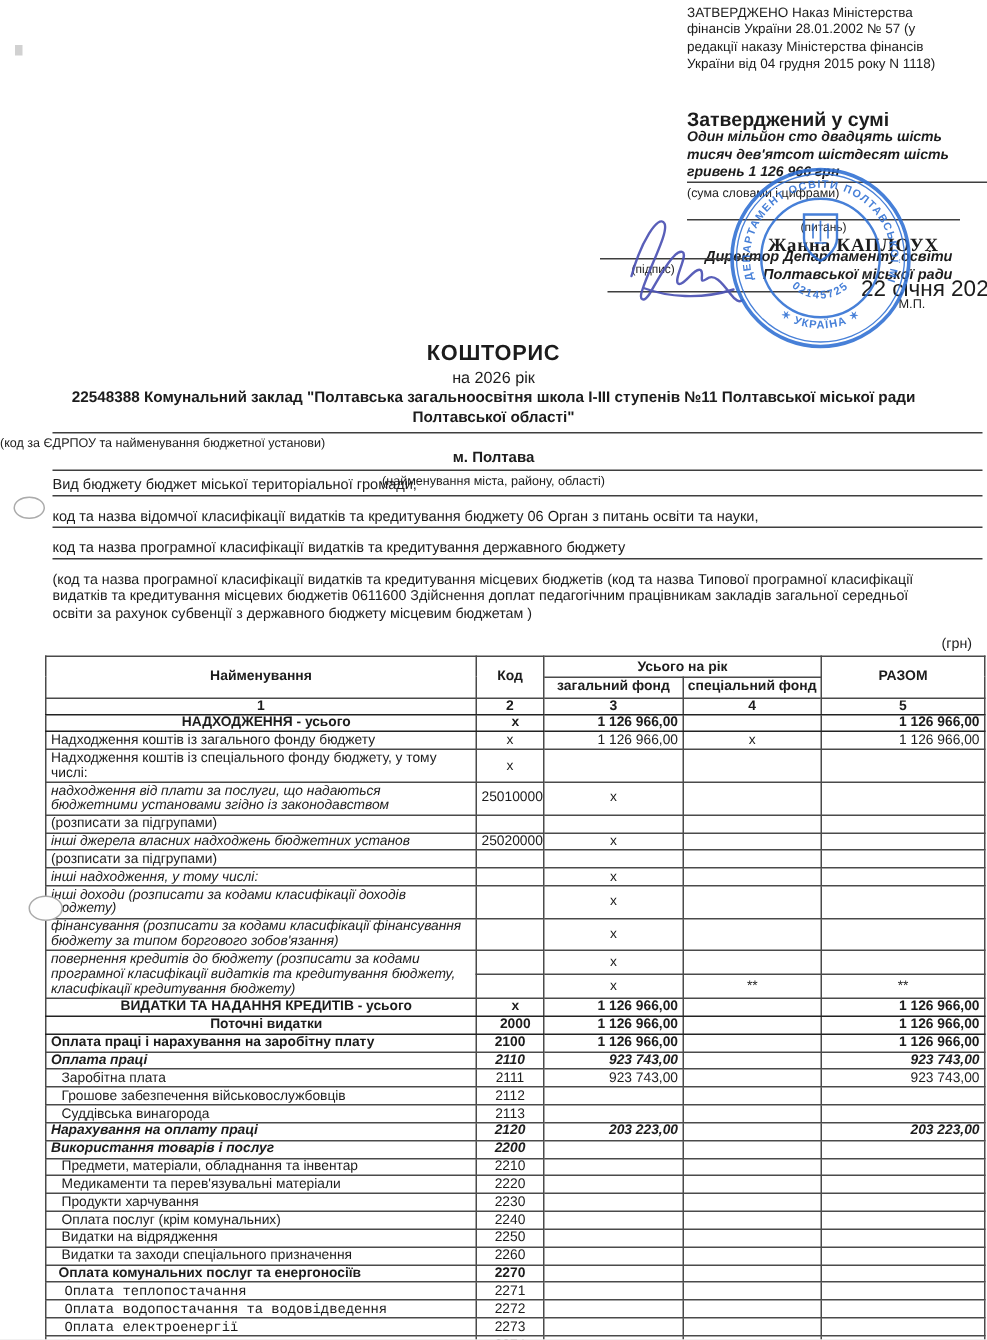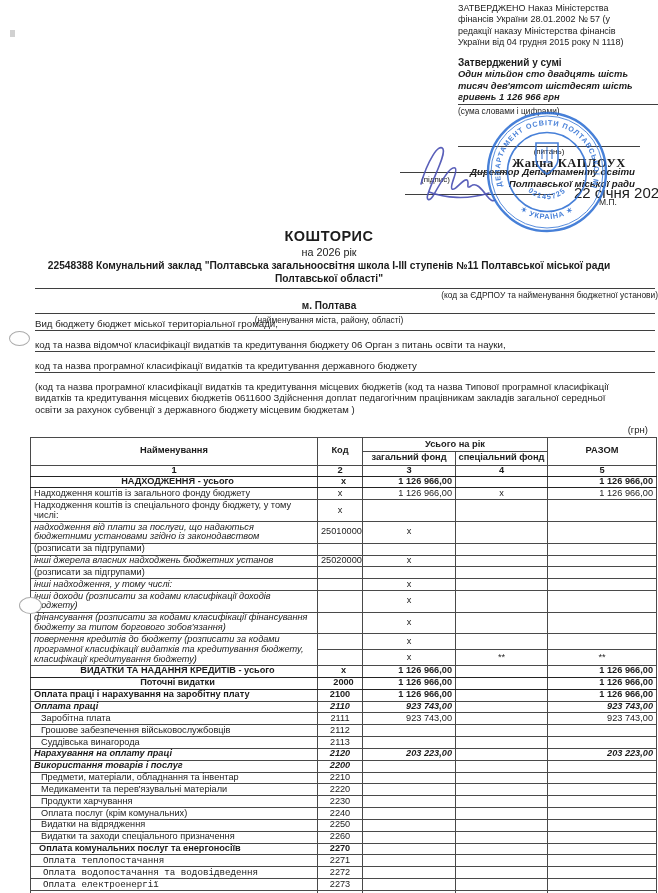--- a/index.html
+++ b/index.html
@@ -5,40 +5,40 @@
   html,body{margin:0;padding:0;background:#e8e8e8;}
   .page{position:relative;width:658px;height:893px;background:#ffffff;overflow:hidden;
         font-family:"Liberation Sans", sans-serif;color:#1c1c1c;}
   .abs{position:absolute;}
   .rule{position:absolute;border-top:1px solid #3f3f3f;height:0;}
   .nowrap{white-space:nowrap;}
 
   
   .approval{left:458px;top:3px;width:200px;font-size:9px;line-height:11.3px;}
   .approval .appr-line{white-space:nowrap;}
-  .approved-label{font-weight:700;font-size:10px;margin-top:9px;}
+  .approved-label{font-weight:700;font-size:13px;margin-top:26px;}
   .sum-words{font-weight:700;font-style:italic;font-size:9.4px;line-height:11.2px;
              border-bottom:1px solid #3f3f3f;padding-bottom:2px;}
   .sum-caption{font-size:8.3px;margin-top:1px;}
 
   
   .position-lines{left:430px;top:122px;width:205px;text-align:right;font-weight:700;
                   font-style:italic;font-size:9.7px;line-height:11.8px;margin-top:44px;}
   .posada-caption{left:458px;top:147px;width:182px;text-align:center;font-size:8px;}
   .signer-name{left:512px;top:156px;font-family:"Liberation Serif", serif;
                font-weight:700;font-size:12.5px;letter-spacing:0.6px;}
   .sig-caption{left:421px;top:175px;font-size:8px;}
   .date-line{left:574px;top:184px;font-size:15px;}
   .seal-abbr{left:599px;top:197px;font-size:8.5px;}
 
   
   .doc-title{left:0;right:0;top:228px;text-align:center;font-weight:700;font-size:14.5px;letter-spacing:0.5px;}
   .year-line{left:0;right:0;top:246px;text-align:center;font-size:10.8px;}
   .org-lines{left:20px;right:20px;top:259px;text-align:center;font-weight:700;font-size:10.2px;line-height:13px;}
-  .org-caption{left:0;right:0;top:290px;text-align:right;font-size:8.4px;}
+  .org-caption{left:0;right:0;top:290px;text-align:left;font-size:8.4px;}
   .city-line{left:0;right:0;top:300px;text-align:center;font-weight:700;font-size:10px;}
   .city-caption{left:0;right:0;top:315px;text-align:center;font-size:8.4px;}
 
   
   .meta{font-size:9.7px;}
   .m1{left:35px;top:318px;}
   .m2{left:35px;top:339px;}
   .m3{left:35px;top:360px;}
   .para{left:35px;top:381px;width:616px;font-size:9.5px;line-height:11.4px;}
   .grn{left:0;right:10px;top:424px;text-align:right;font-size:9.5px;}

